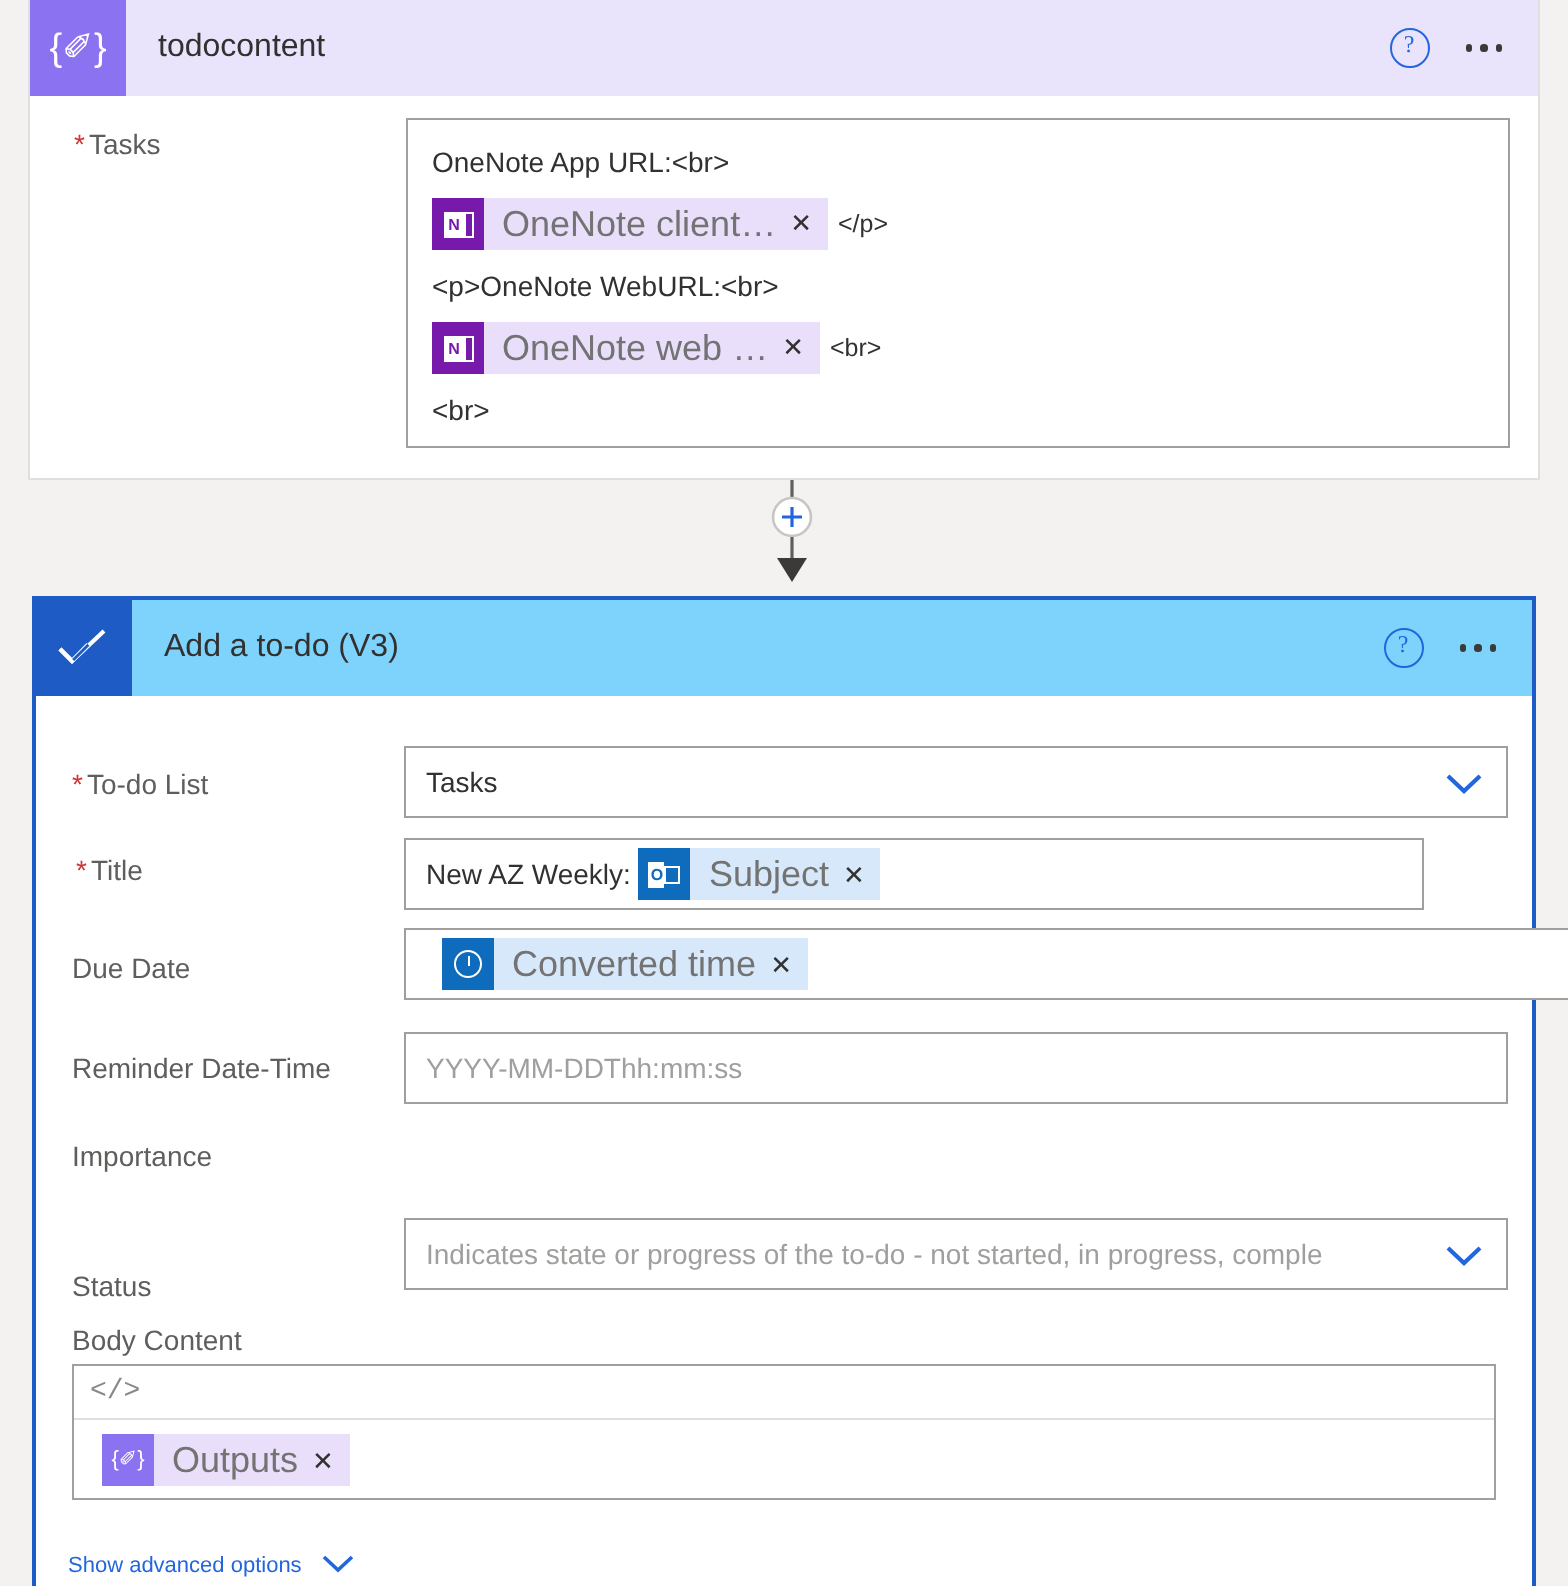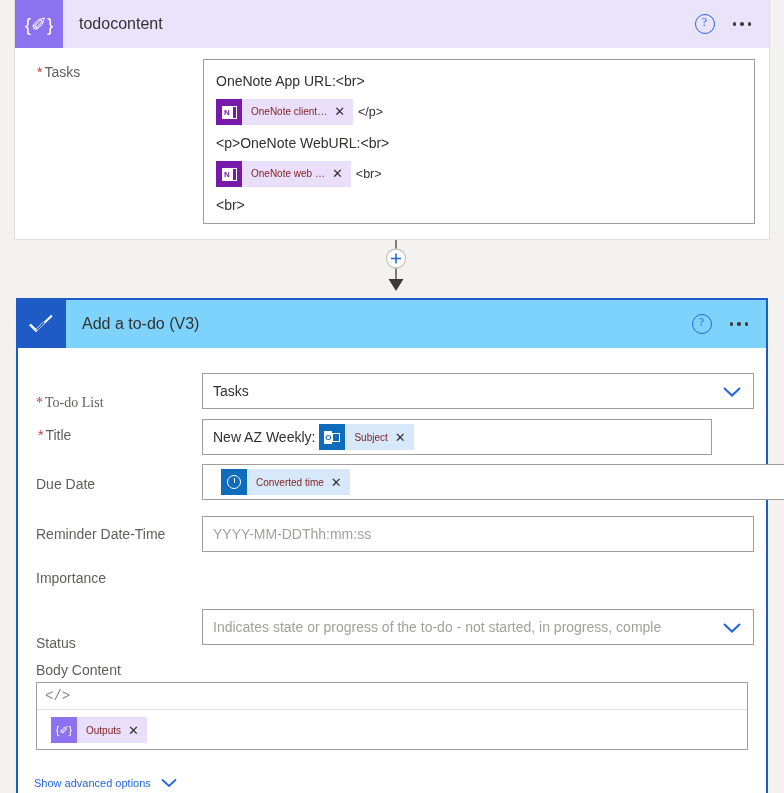--- a/index.html
+++ b/index.html
@@ -140,22 +140,22 @@
     cursor: pointer;
   }
   .token-purple { background: #e9dffb; }
   .token-blue   { background: #d7e8fa; }
   .token-icon {
     width: 26px; height: 26px;
     flex: 0 0 26px;
     display: flex; align-items: center; justify-content: center;
   }
   .token-label {
-    font-size: 10px;
-    color: #7f1d1d;
+    font-size: 18px;
+    color: #737373;
     padding: 0 7px 0 9px;
     white-space: nowrap;
   }
   .token-x {
     font-size: 13px;
     color: #323130;
     padding-right: 8px;
     cursor: pointer;
   }
   .onenote-icon { background: #7719aa; }
@@ -411,21 +411,21 @@
       <div class="header-actions">
         <div class="help-icon">?</div>
         <div class="ellipsis-icon">
             <i></i>
             <i></i>
             <i></i>
           </div>
       </div>
     </div>
 
-    <div class="form-label" style="left:18px; top:95px;font-family:Liberation Serif, serif;">
+    <div class="form-label" style="left:18px; top:84px;">
       <span class="req-star">*</span><span>To-do List</span>
     </div>
     <div class="input-box" style="left:184px; top:73px; width:552px;">
       <span class="value-text">Tasks</span>
       <span class="chev">
         <svg width="22" height="13" viewBox="0 0 22 13">
             <path d="M3 3 L11 10.5 L19 3" fill="none" stroke="#2266dd" stroke-width="2.1"></path>
           </svg>
       </span>
     </div>

